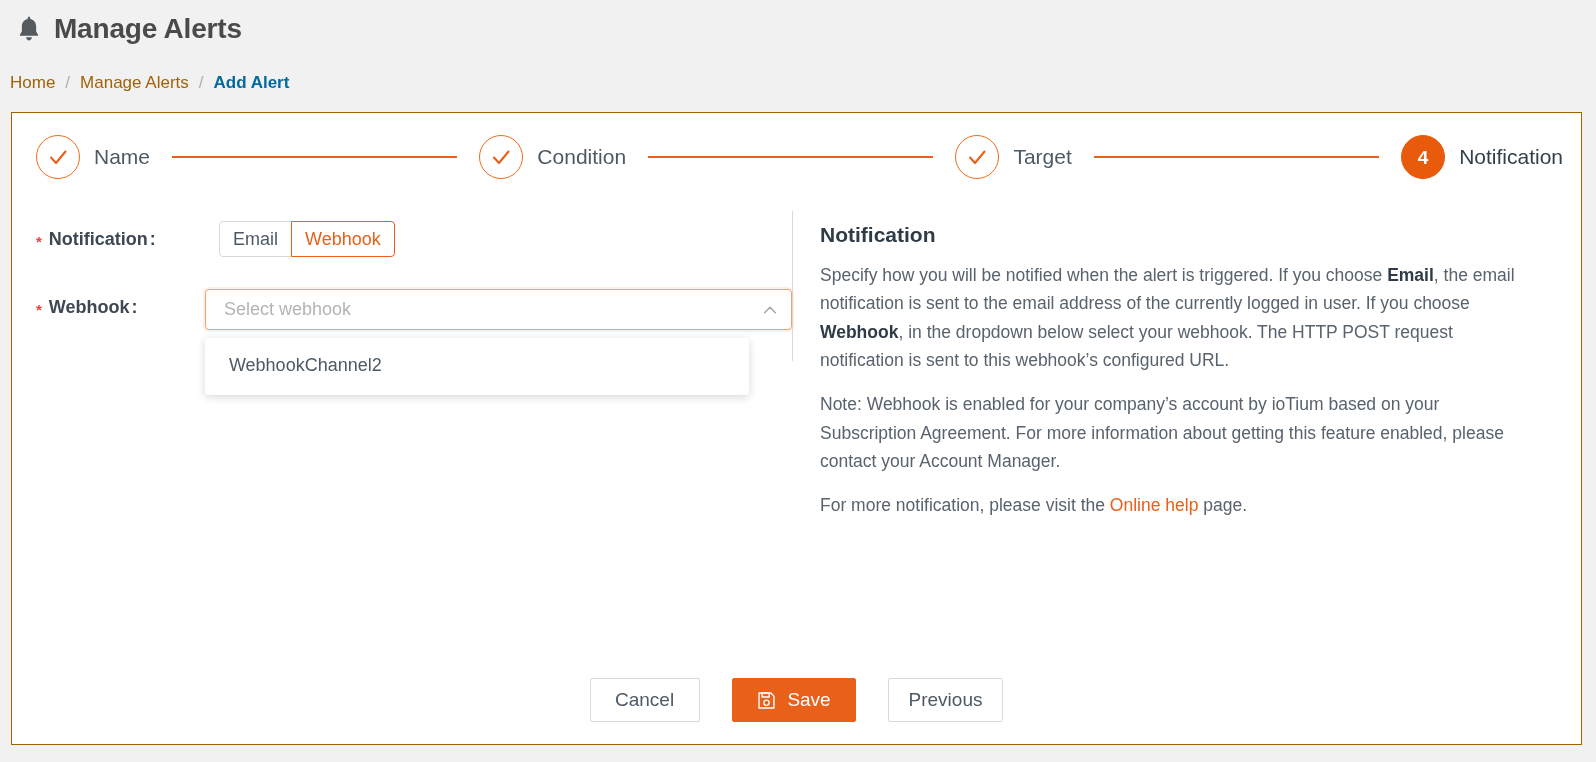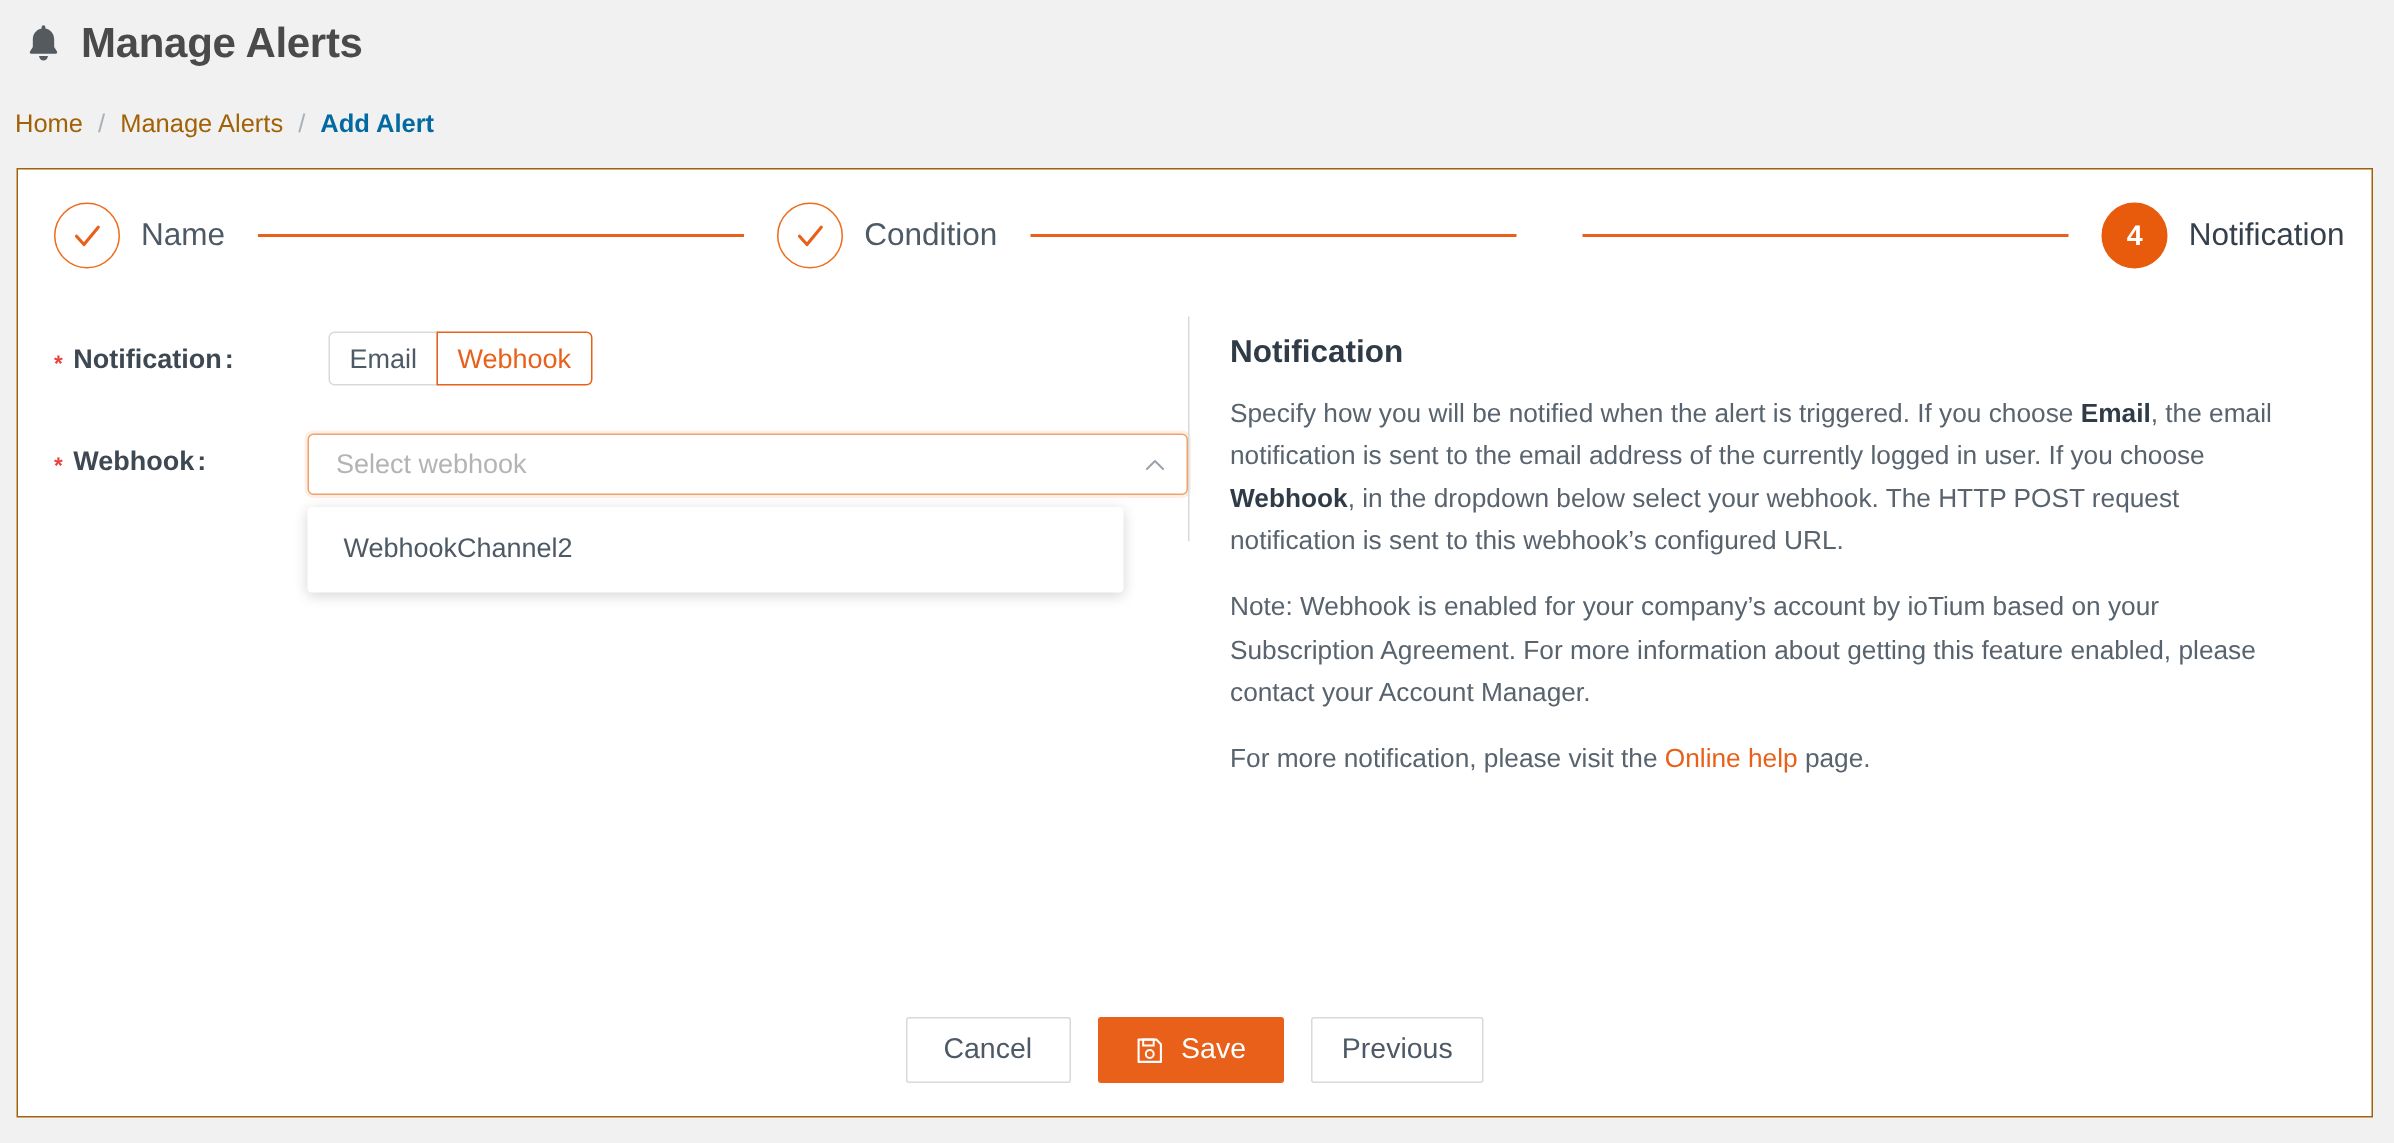--- a/index.html
+++ b/index.html
@@ -207,21 +207,21 @@
   .help-p b { color: #2f3b47; font-weight: bold; }
   .help-link { color: #e8601a; cursor: pointer; }
 
   
   .footer {
     position: absolute;
     left: 0; right: 0;
     bottom: 22px;
     display: flex;
     justify-content: center;
-    gap: 18px;
+    gap: 32px;
   }
   .btn {
     height: 44px;
     min-width: 110px;
     padding: 0 20px;
     font-size: 19px;
     border: 1px solid #d9d9d9;
     background: #fff;
     color: #4d5a66;
     border-radius: 2px;
@@ -280,20 +280,28 @@
       <div class="step-circle">
         <svg class="check-svg" viewBox="0 0 24 24" aria-hidden="true">
           <path d="M5 12.5 L10 18 L19.5 6.5" fill="none" stroke="#e8601a" stroke-width="2.1" stroke-linecap="round" stroke-linejoin="round"></path>
         </svg>
       </div>
       <span class="step-label">Condition</span>
     </div>
 
     <div class="step-line"></div>
 
+    <div class="step">
+      <div class="step-circle">
+        <svg class="check-svg" viewBox="0 0 24 24" aria-hidden="true">
+          <path d="M5 12.5 L10 18 L19.5 6.5" fill="none" stroke="#e8601a" stroke-width="2.1" stroke-linecap="round" stroke-linejoin="round"></path>
+        </svg>
+      </div>
+      <span class="step-label">Target</span>
+    </div>
 
     <div class="step-line"></div>
 
     <div class="step">
       <div class="step-circle active">
         <span class="step-num">4</span>
       </div>
       <span class="step-label active">Notification</span>
     </div>
 

